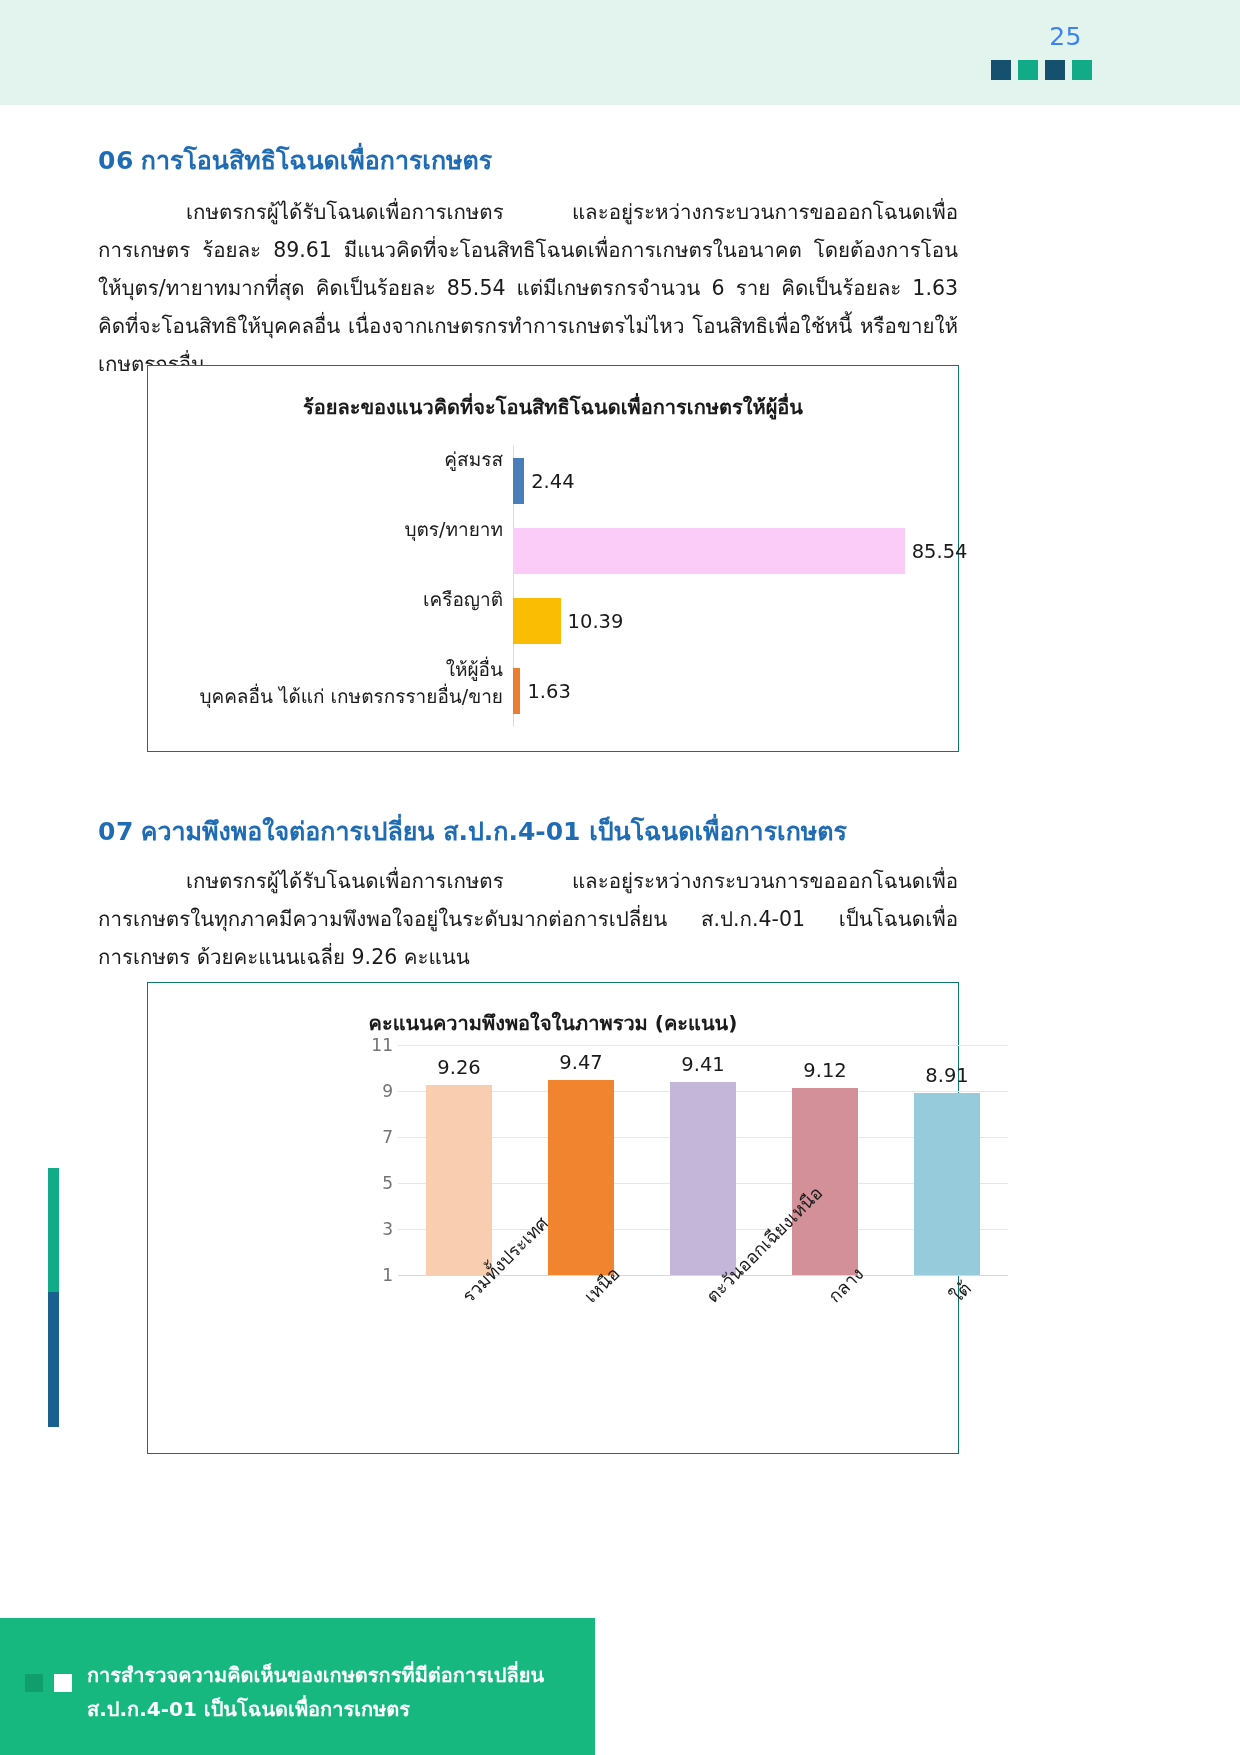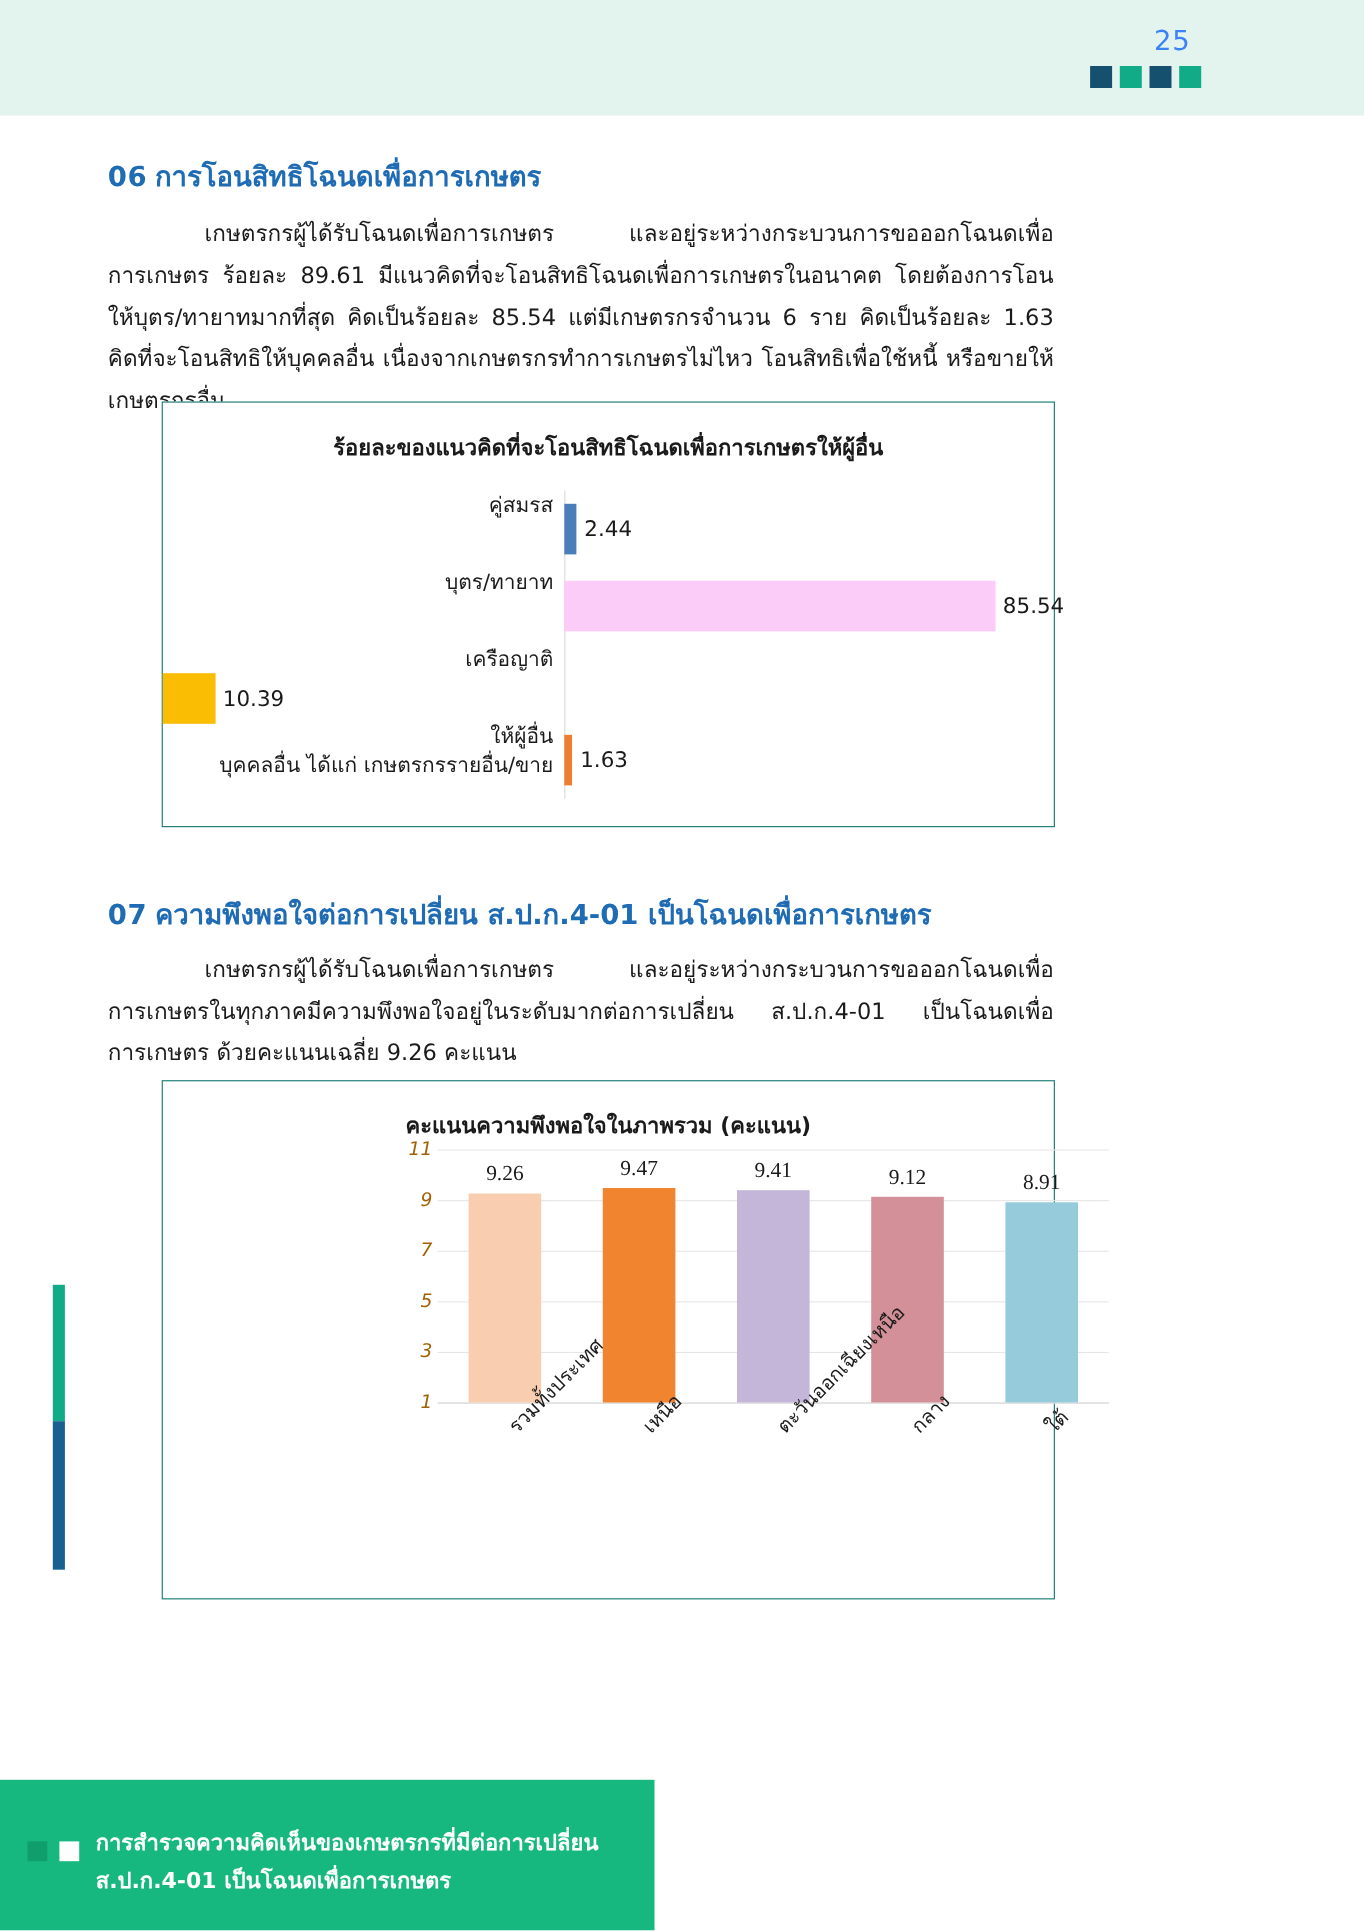--- a/index.html
+++ b/index.html
@@ -102,29 +102,29 @@
   
   #chart2-title{ top:24px; }
   .vcol-plot{
     position:absolute; left:250px; top:62px; width:610px; height:230px;
   }
   .vcol-grid-line{
     position:absolute; left:0; width:610px; height:1px; background:#e6e6e6;
   }
   .vcol-ytick{
     position:absolute; right:615px; transform:translateY(-50%);
-    font-size:17px; color:#a16207; text-align:right; width:40px;font-style:italic;
+    font-size:17px; color:#737373; text-align:right; width:40px;
   }
   .vcol-bars{
     position:absolute; left:0; bottom:0; width:610px; height:230px;
     display:flex; align-items:flex-end; justify-content:space-around;
   }
   .vcol-item{
     width:66px; position:relative; height:100%;
-    display:flex; align-items:flex-end; justify-content:flex-start;font-family:Liberation Serif, serif;
+    display:flex; align-items:flex-end; justify-content:flex-start;
   }
   .vcol-fill{ width:66px; }
   .vcol-value{
     position:absolute; left:50%; transform:translateX(-50%);
     font-size:19.5px; color:#1a1a1a; white-space:nowrap;
   }
   .vcol-xlabel{
     position:absolute;
     font-size:18px; color:#1a1a1a; white-space:nowrap;
     transform-origin:left top;
@@ -184,21 +184,21 @@
       </div>
       <div class="hbar-row" style="top: 78px;">
         <div class="hbar-label">
           <div>บุตร/ทายาท</div>
         </div>
         <div class="hbar-track">
           <div class="hbar-fill" style="width: 391.683px; background: rgb(251, 204, 247);"></div>
           <div class="hbar-value" style="left: 398.683px;">85.54</div>
         </div>
       </div>
-      <div class="hbar-row" style="top: 148px; flex-direction: column;">
+      <div class="hbar-row" style="top: 148px;">
         <div class="hbar-label">
           <div>เครือญาติ</div>
         </div>
         <div class="hbar-track">
           <div class="hbar-fill" style="width: 47.5753px; background: rgb(251, 188, 4);"></div>
           <div class="hbar-value" style="left: 54.5753px;">10.39</div>
         </div>
       </div>
       <div class="hbar-row" style="top: 218px;">
         <div class="hbar-label">

